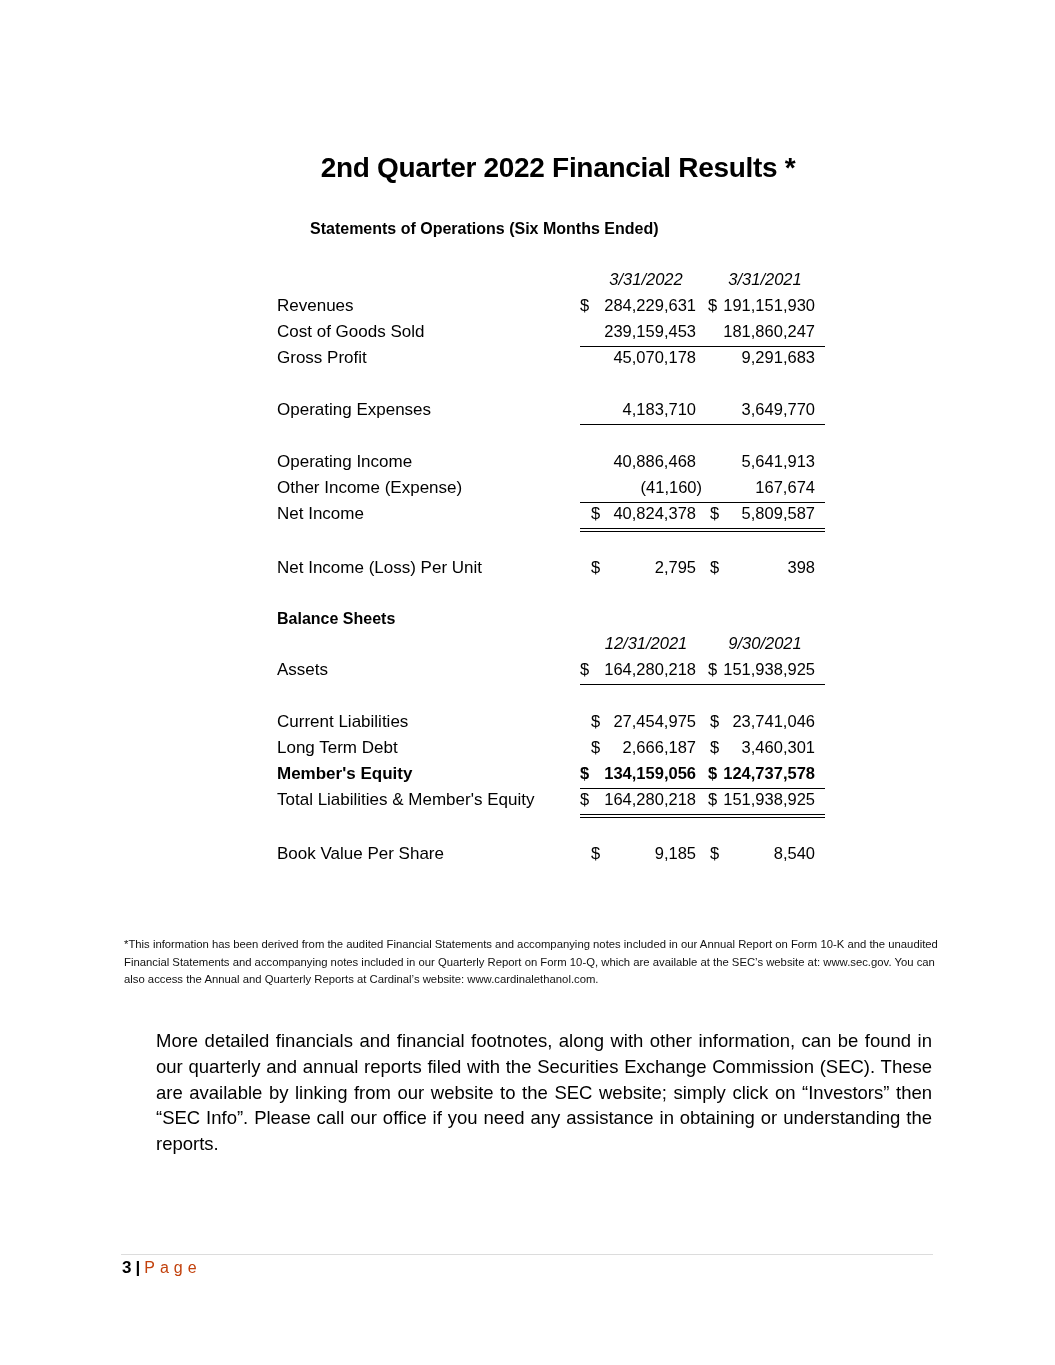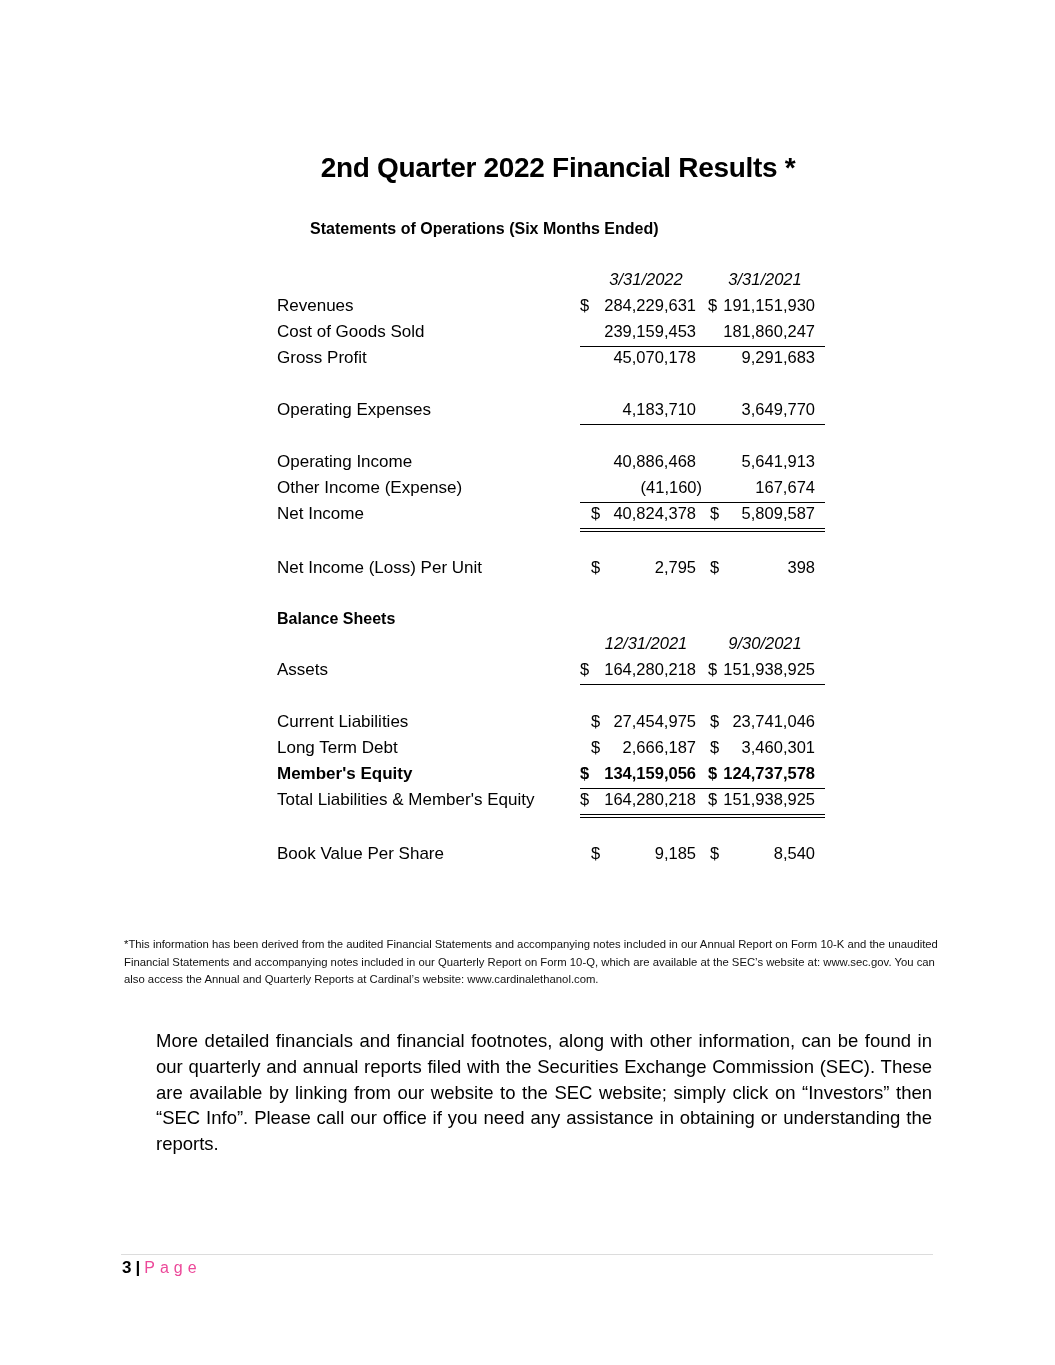--- a/index.html
+++ b/index.html
@@ -38,21 +38,21 @@
       font-size: 18.5px; line-height: 25.8px; text-align: justify;
     }
     .footer-rule {
       position: absolute; left: 121px; top: 1254px; width: 812px; height: 1px; background: #dcdcdc;
     }
     .footer {
       position: absolute; left: 122px; top: 1258px; font-size: 17px;
     }
     .footer .pnum { font-weight: bold; }
     .footer .sep { font-weight: bold; margin: 0 4px; }
-    .footer .pword { color: #ec4899; letter-spacing: 5px; font-size: 16px; }
+    .footer .pword { color: #c2410c; letter-spacing: 5px; font-size: 16px; }
   </style>
 </head>
 <body>
 
 <div class="title">2nd Quarter 2022 Financial Results *</div>
 
 <div class="section-head" style="top:220px;margin-left:33px;">Statements of Operations (Six Months Ended)</div>
 
 <div class="fin-table" style="top:270px;">
   <div class="row" style="top:0px;">

